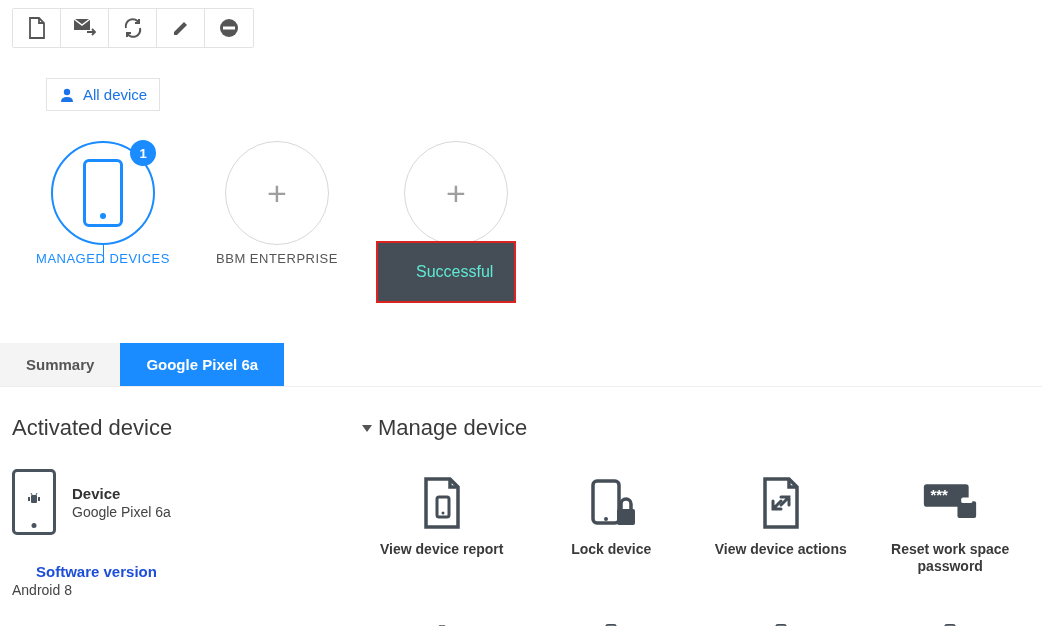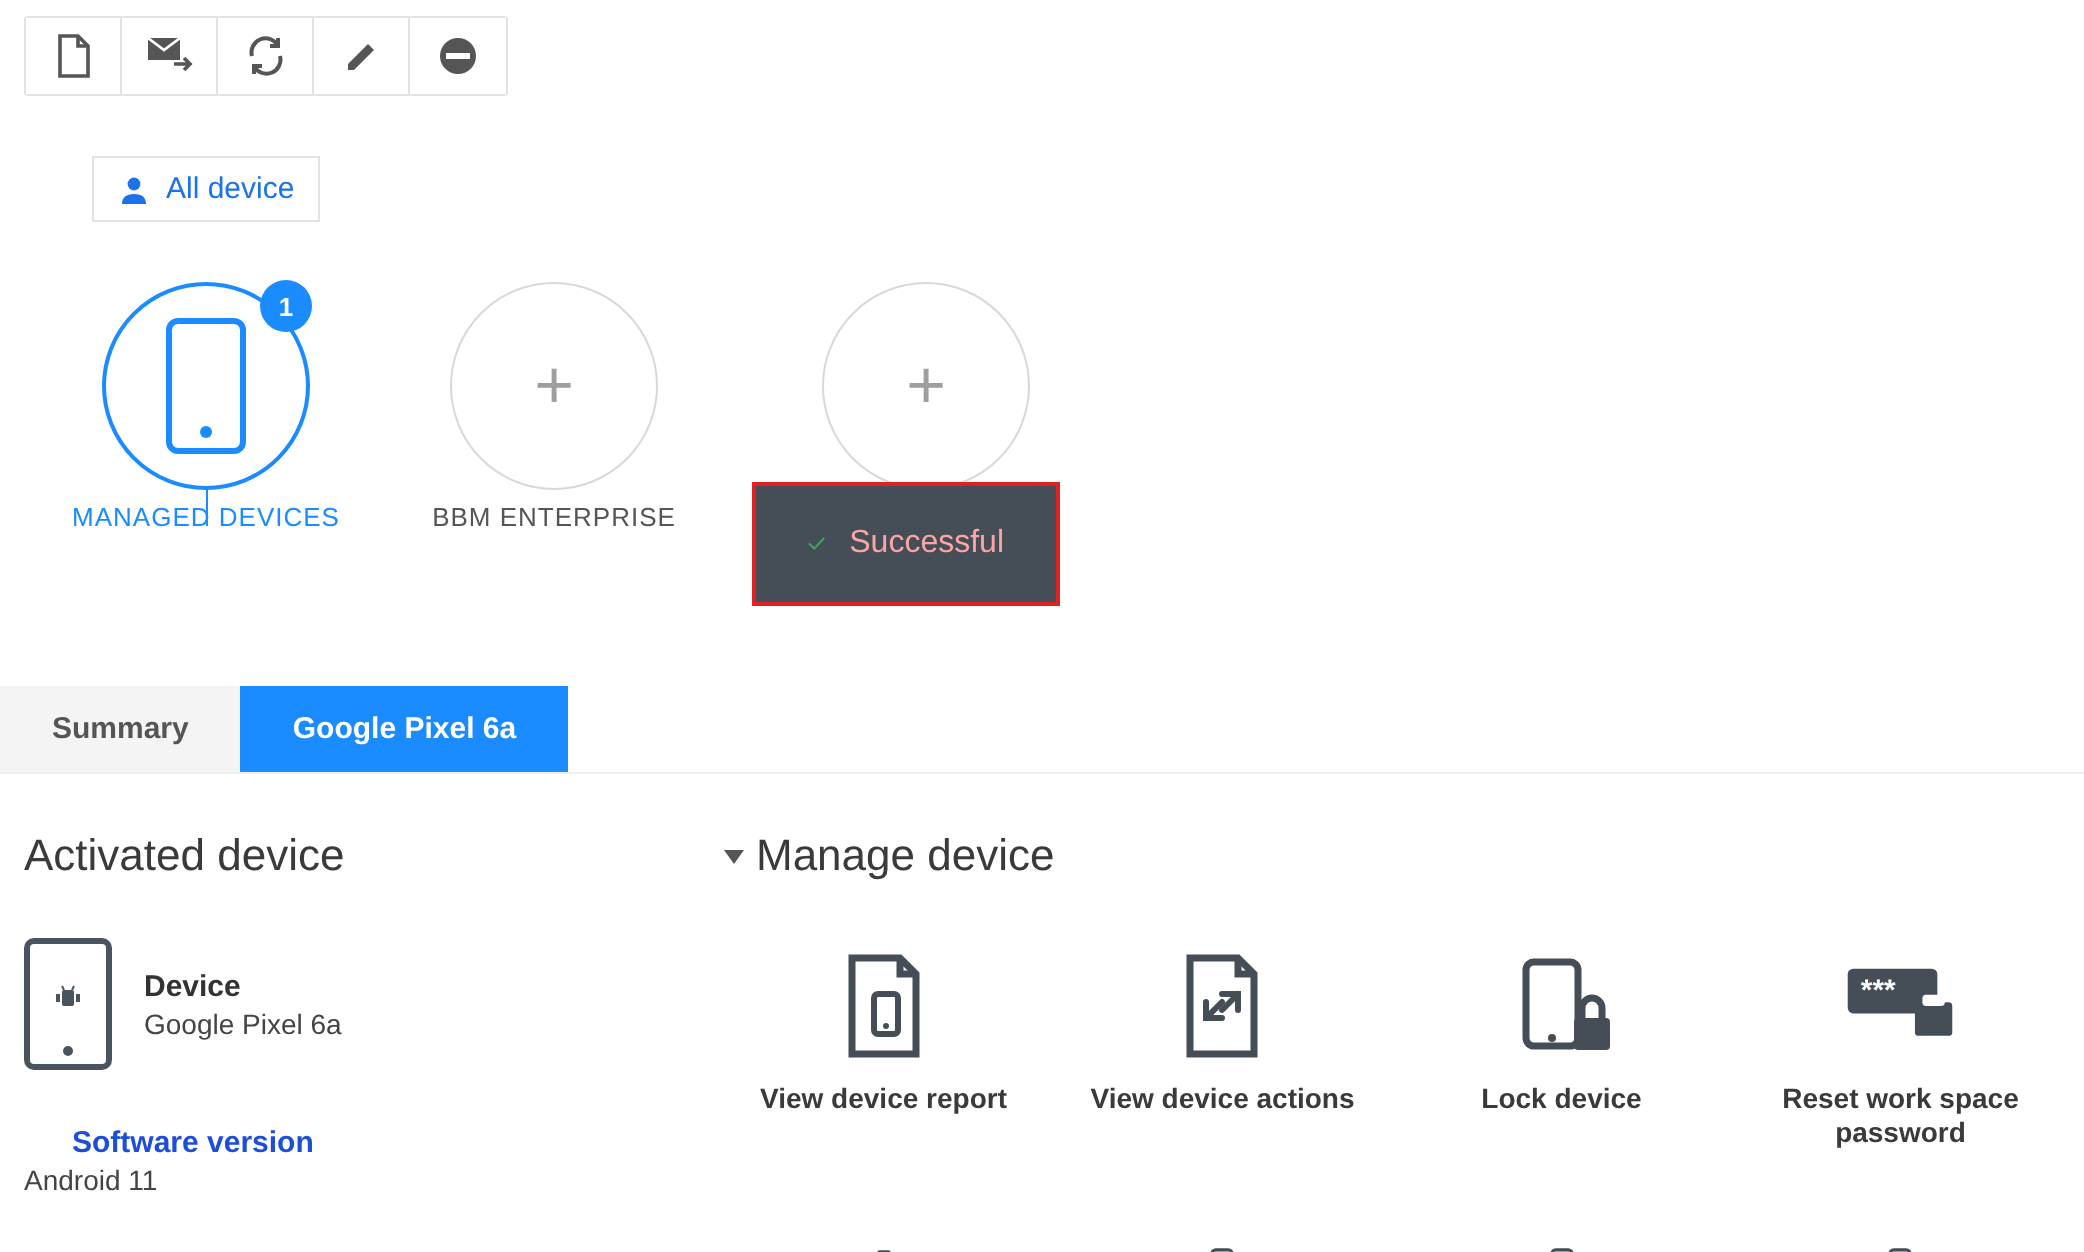--- a/index.html
+++ b/index.html
@@ -156,27 +156,27 @@
     background:#1a8cff;
   }
 
   
   .toast {
     position: relative;
     margin-top: 103px;
     margin-left: -20px;
     background:#454e57;
     border:2px solid #d22;
-    color:#fca5a5;
+    color:#5eead4;
     padding:14px 26px;
     font-size:16px;
     display:flex;
     align-items:center;
     gap:12px;
-    width:154px;
+    width:140px;
     height:62px;
   }
   
   .circle-col3 {
     display:flex;
     flex-direction:column;
     align-items:center;
   }
 
   
@@ -383,21 +383,21 @@
           <path d="M4 2 L5 4 M10 2 L9 4" stroke="#4a545e" stroke-width="1"></path>
         </svg>
       </div>
       <div>
         <div class="device-label">Device</div>
         <div class="device-model">Google Pixel 6a</div>
       </div>
     </div>
     <div>
       <div class="sw-label">Software version</div>
-      <div class="sw-value">Android 11</div>
+      <div class="sw-value">Android 8</div>
     </div>
   </div>
 
   <div class="right-col">
     <div class="section-title">
       <span class="caret-down"></span>
       <span>Manage device</span>
     </div>
 
     <div class="actions-grid">
@@ -408,44 +408,44 @@
             <path d="M30 2 V10 H38" fill="none" stroke="#454e57" stroke-width="3.5"></path>
             <rect x="17" y="20" width="12" height="20" rx="2" fill="none" stroke="#454e57" stroke-width="3"></rect>
             <circle cx="23" cy="36" r="1.5" fill="#454e57"></circle>
           </svg>
         </div>
         <div class="action-label">View device report</div>
       </div>
 
       <div class="action">
         <div class="action-icon">
+          <svg width="52" height="52" viewBox="0 0 52 52">
+            <rect x="8" y="4" width="26" height="42" rx="4" fill="none" stroke="#454e57" stroke-width="3.5"></rect>
+            <circle cx="21" cy="42" r="2" fill="#454e57"></circle>
+            <rect x="32" y="32" width="18" height="16" rx="2" fill="#454e57"></rect>
+            <path d="M36 32 V27 A5 5 0 0 1 46 27 V32" fill="none" stroke="#454e57" stroke-width="3.5"></path>
+          </svg>
+        </div>
+        <div class="action-label">Lock device</div>
+      </div>
+
+      <div class="action">
+        <div class="action-icon">
           <svg width="44" height="52" viewBox="0 0 44 52">
             <path d="M6 2 H30 L38 10 V50 H6 Z" fill="none" stroke="#454e57" stroke-width="3.5"></path>
             <path d="M30 2 V10 H38" fill="none" stroke="#454e57" stroke-width="3.5"></path>
             <path d="M14 32 L22 24 M14 24 L14 32 L22 32" fill="none" stroke="#454e57" stroke-width="3" stroke-linecap="round"></path>
             <path d="M30 20 L22 28 M30 28 L30 20 L22 20" fill="none" stroke="#454e57" stroke-width="3" stroke-linecap="round"></path>
           </svg>
         </div>
         <div class="action-label">View device actions</div>
       </div>
 
       <div class="action">
         <div class="action-icon">
-          <svg width="52" height="52" viewBox="0 0 52 52">
-            <rect x="8" y="4" width="26" height="42" rx="4" fill="none" stroke="#454e57" stroke-width="3.5"></rect>
-            <circle cx="21" cy="42" r="2" fill="#454e57"></circle>
-            <rect x="32" y="32" width="18" height="16" rx="2" fill="#454e57"></rect>
-            <path d="M36 32 V27 A5 5 0 0 1 46 27 V32" fill="none" stroke="#454e57" stroke-width="3.5"></path>
-          </svg>
-        </div>
-        <div class="action-label">Lock device</div>
-      </div>
-
-      <div class="action">
-        <div class="action-icon">
           <svg width="60" height="44" viewBox="0 0 60 44">
             <rect x="2" y="2" width="48" height="24" rx="3" fill="#454e57"></rect>
             <text x="9" y="19" fill="#fff" font-size="16" font-weight="bold" font-family="Arial">***</text>
             <rect x="38" y="20" width="20" height="18" rx="2" fill="#454e57"></rect>
             <rect x="42" y="16" width="12" height="6" rx="2" fill="#fff"></rect>
           </svg>
         </div>
         <div class="action-label">Reset work space password</div>
       </div>
     </div>

